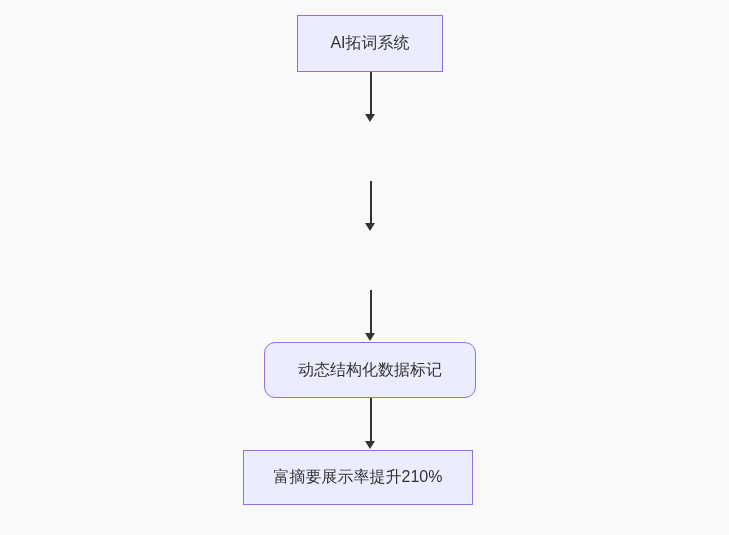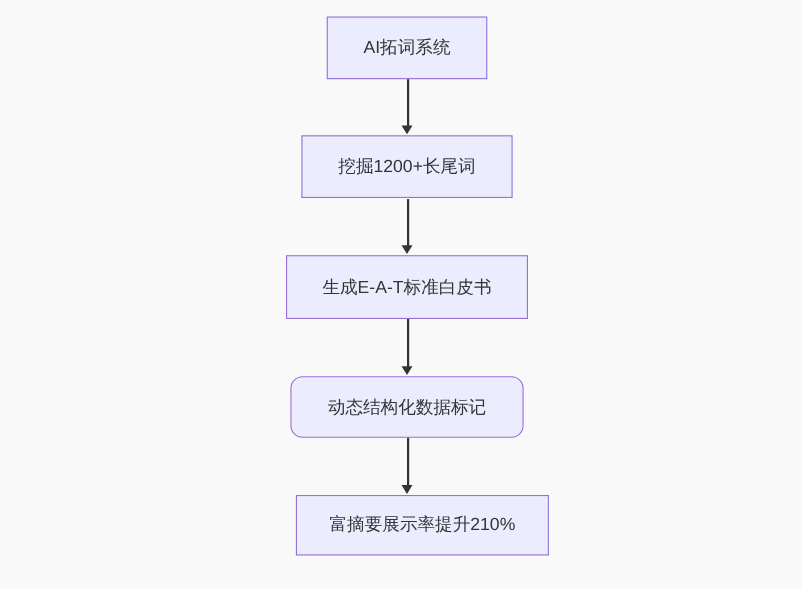--- a/index.html
+++ b/index.html
@@ -28,21 +28,21 @@
     display: flex;
     align-items: center;
     justify-content: center;
     text-align: center;
     white-space: nowrap;
   }
   .node-1 { left: 297px; top: 15px;  width: 146px; height: 57px; }
   .node-2 { left: 274px; top: 123px; width: 192px; height: 57px; }
   .node-3 { left: 260px; top: 232px; width: 220px; height: 58px; }
   .node-4 { left: 264px; top: 342px; width: 212px; height: 56px; border-radius: 11px; }
-  .node-5 { left: 269px; top: 450px; width: 230px; height: 55px; }
+  .node-5 { left: 243px; top: 450px; width: 230px; height: 55px; }
 
   .edge {
     position: absolute;
     left: 365px;
     width: 11px;
   }
   .edge-1 { top: 72px;  height: 50px; }
   .edge-2 { top: 181px; height: 50px; }
   .edge-3 { top: 290px; height: 51px; }
   .edge-4 { top: 398px; height: 51px; }
@@ -73,32 +73,26 @@
 
   <div class="node node-1">
     <span>AI拓词系统</span>
   </div>
 
   <div class="edge edge-1">
     <div class="edge-line"></div>
     <div class="edge-head"></div>
   </div>
 
-  <div class="node node-2">
-    <span>挖掘1200+长尾词</span>
-  </div>
 
   <div class="edge edge-2">
     <div class="edge-line"></div>
     <div class="edge-head"></div>
   </div>
 
-  <div class="node node-3">
-    <span>生成E-A-T标准白皮书</span>
-  </div>
 
   <div class="edge edge-3">
     <div class="edge-line"></div>
     <div class="edge-head"></div>
   </div>
 
   <div class="node node-4">
     <span>动态结构化数据标记</span>
   </div>
 

